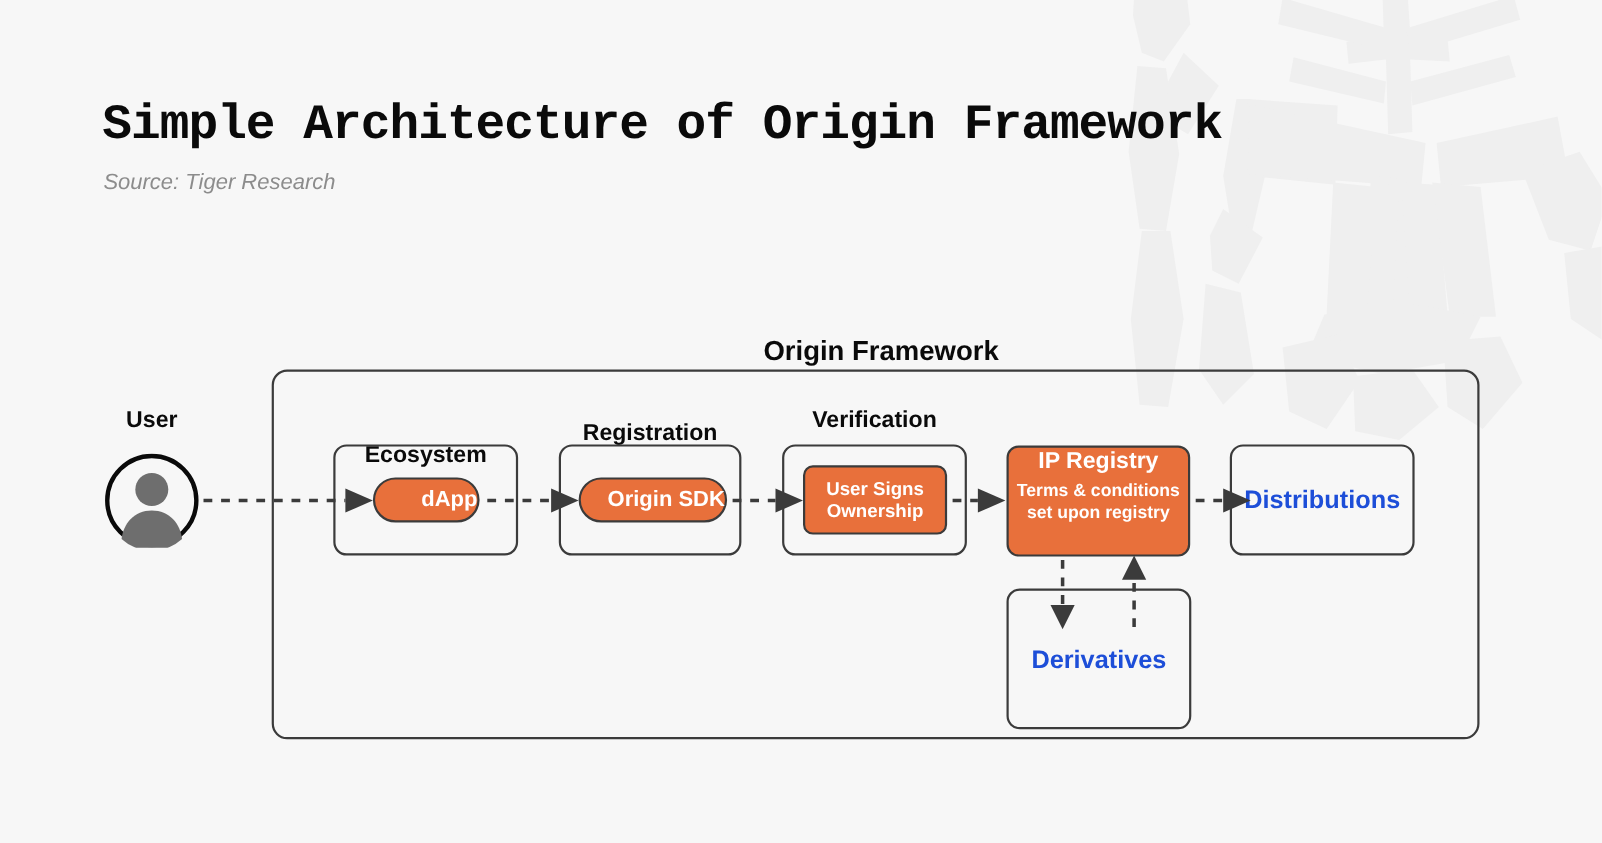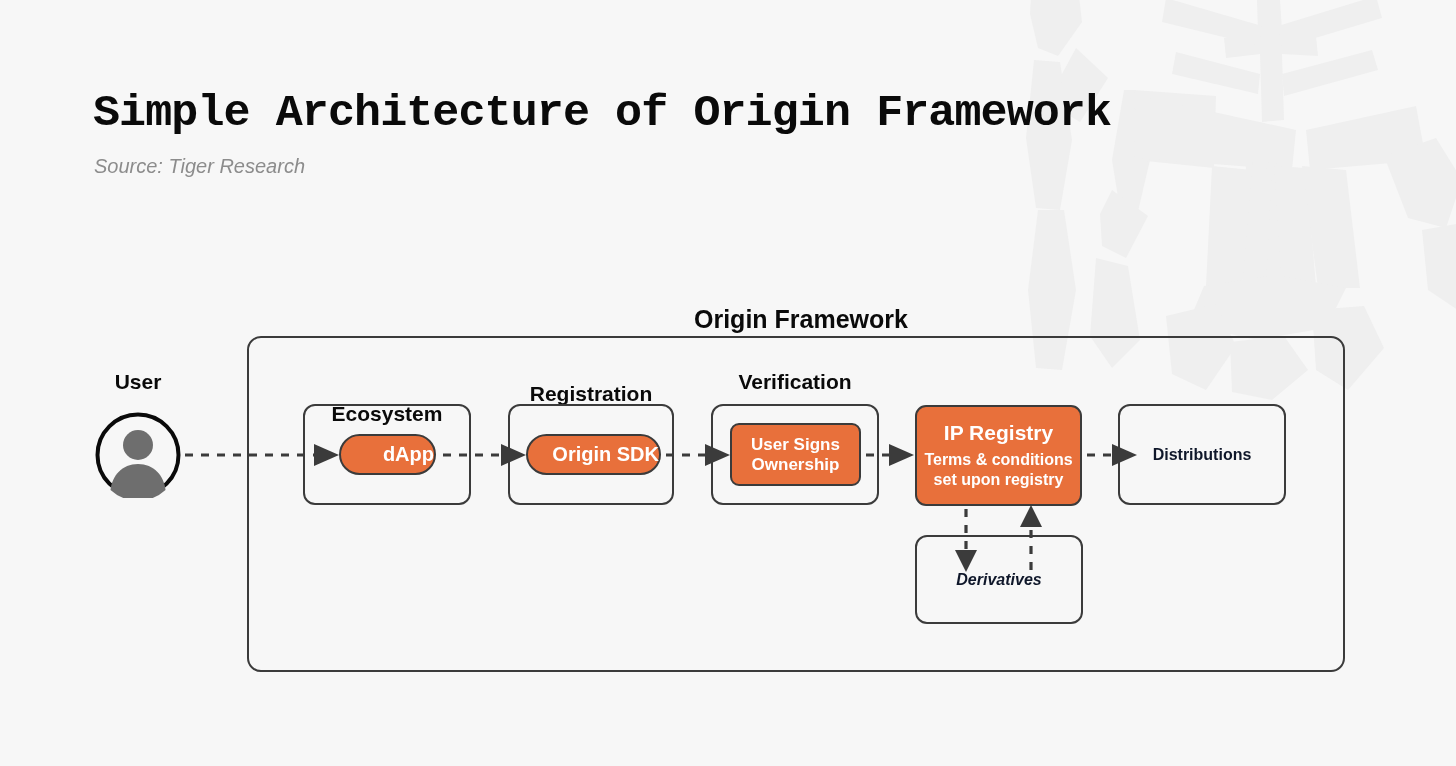--- a/index.html
+++ b/index.html
@@ -99,26 +99,26 @@
     box-sizing: border-box;
     background: transparent;
     display: flex;
     align-items: center;
     justify-content: center;
   }
   #box-ecosystem    { left: 303px; top: 404px; width: 168px; height: 101px; }
   #box-registration { left: 508px; top: 404px; width: 166px; height: 101px; }
   #box-verification { left: 711px; top: 404px; width: 168px; height: 101px; }
   #box-distributions{ left: 1118px;top: 404px; width: 168px; height: 101px; }
-  #box-derivatives  { left: 915px; top: 535px; width: 168px; height: 89px; font-style: italic; }
+  #box-derivatives  { left: 915px; top: 535px; width: 168px; height: 128px; }
 
   .plain-label {
-    font-size: 16px;
-    font-weight: 700;
-    color: #0f172a;
+    font-size: 23px;
+    font-weight: 700;
+    color: #1d4ed8;
     white-space: nowrap;
   }
 
   
   .pill {
     position: absolute;
     background: #e8703b;
     border: 2.4px solid #3b3b3b;
     box-sizing: border-box;
     display: flex;
@@ -138,21 +138,21 @@
     border-radius: 21px; font-size: 20px;
   }
   #node-user-signs {
     left: 730px; top: 423px; width: 131px; height: 63px;
     border-radius: 9px; font-size: 17px; padding: 11px 4px;
   }
   #node-ip-registry {
     left: 915px; top: 405px; width: 167px; height: 101px;
     border-radius: 11px;
     flex-direction: column;
-    justify-content: center;
+    justify-content: flex-start;
     padding: 0 6px;
   }
   #node-ip-registry .node-title {
     font-size: 21px;
     font-weight: 700;
     margin-bottom: 6px;
   }
   #node-ip-registry .node-sub {
     font-size: 16px;
     font-weight: 700;

